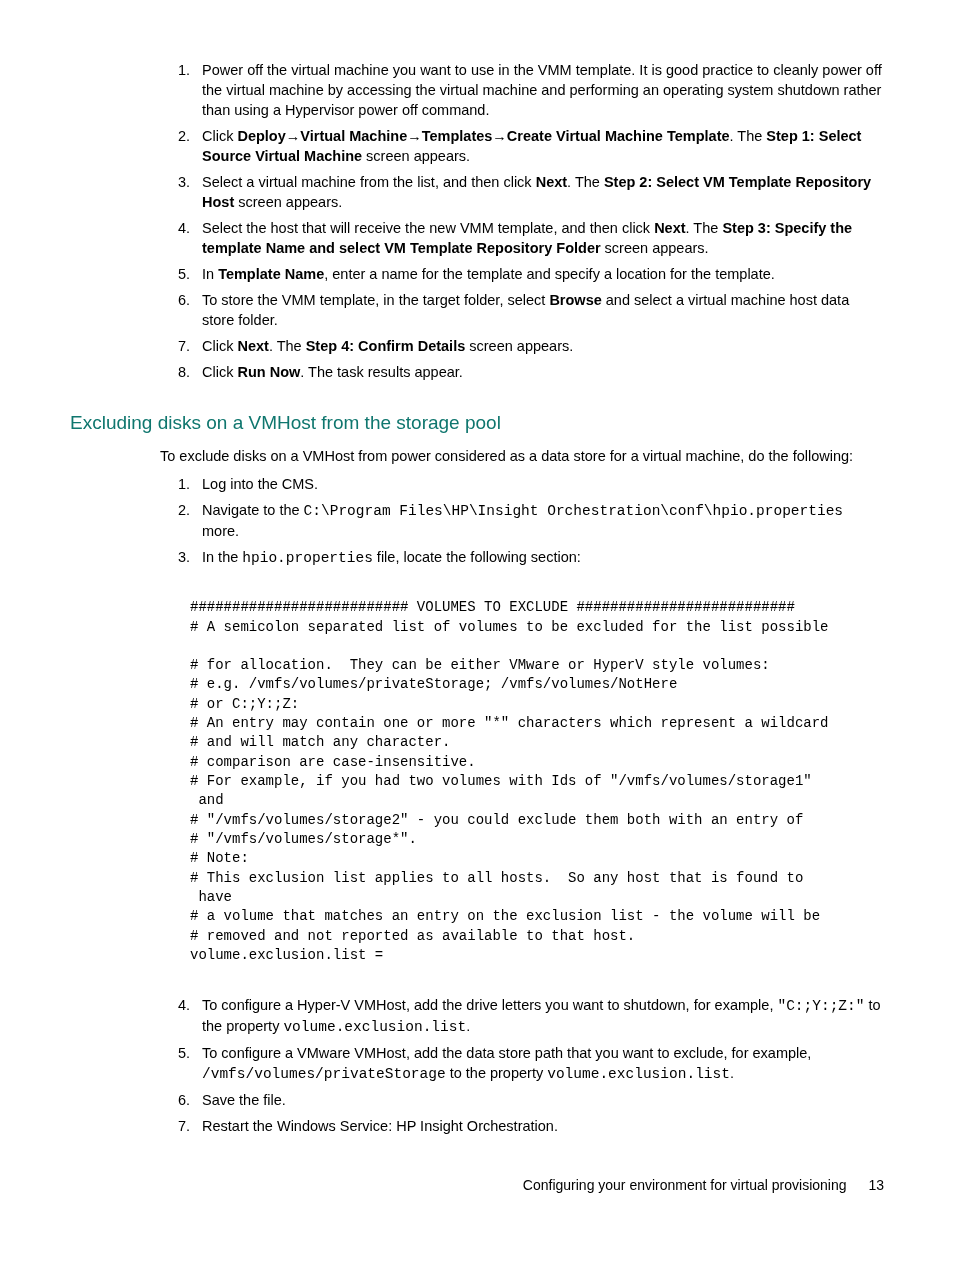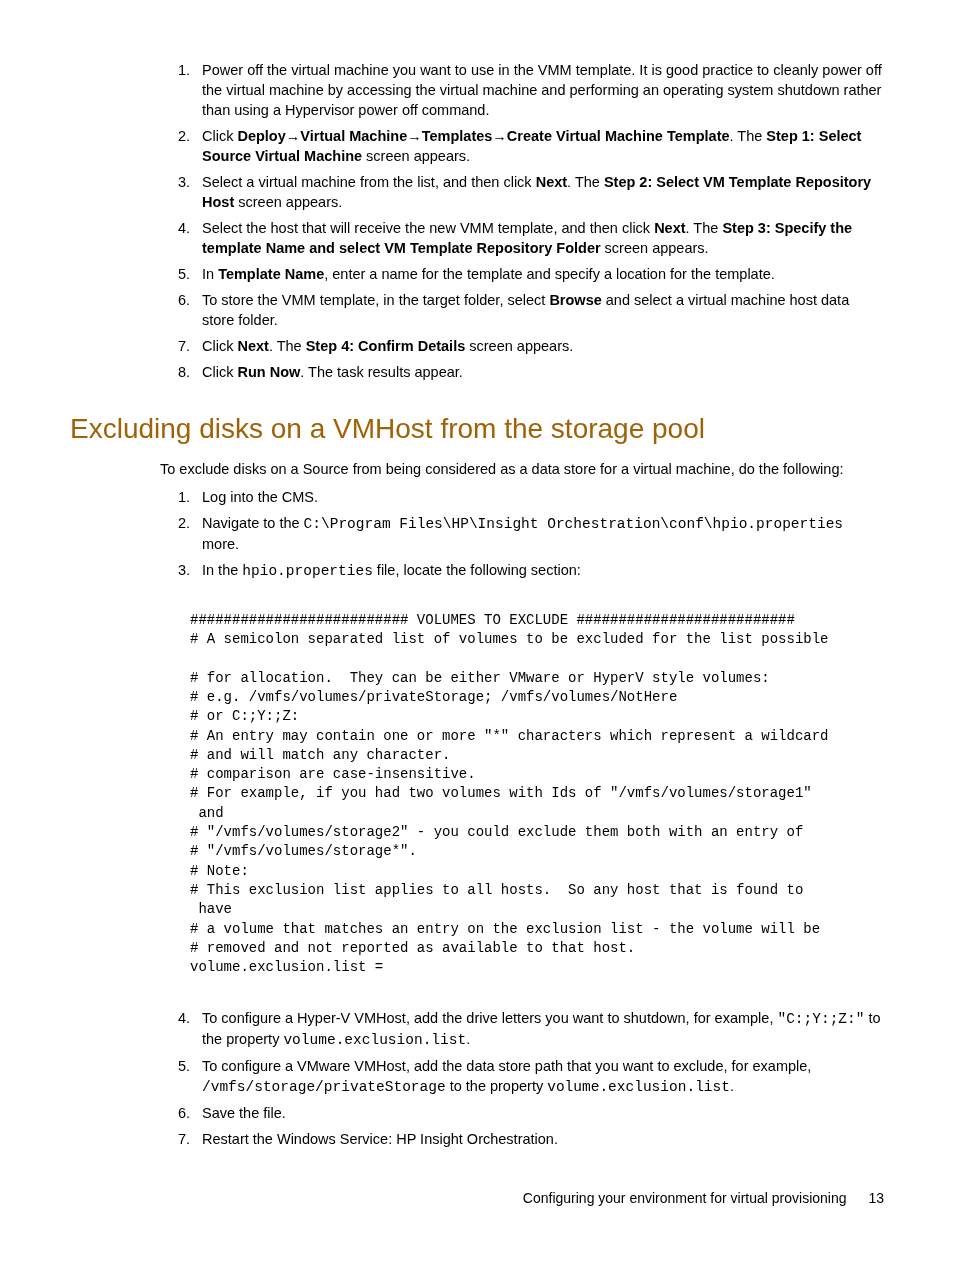--- a/index.html
+++ b/index.html
@@ -17,22 +17,22 @@
   .ol-item {
     display: flex;
     margin-bottom: 6px;
   }
   .ol-num { width: 30px; flex-shrink:0; text-align:right; padding-right:12px; }
   .ol-body { flex:1; }
   .para { margin-top:6px; margin-bottom:6px; }
   h2.section {
     font-family: Arial, Helvetica, sans-serif;
     font-weight: 300;
-    font-size: 28px;
-    color: #a16207;
+    font-size: 19px;
+    color: #0f766e;
     margin: 28px 0 10px 0;
   }
   .intro { margin-left:90px; margin-bottom:8px;}
   .mono { font-family: "Courier New", monospace; }
   b { font-weight: bold; text-align: right; }
   pre.code {
     font-family: "Courier New", monospace;
     font-size: 14px;
     white-space: pre-wrap;
     margin: 30px 0 30px 120px;
@@ -104,21 +104,21 @@
     <div class="ol-num">8.</div>
     <div class="ol-body">
       <span>Click </span><b>Run Now</b><span>. The task results appear.</span>
     </div>
   </div>
 
 </div>
 
 <h2 class="section">Excluding disks on a VMHost from the storage pool</h2>
 
-<div class="intro">To exclude disks on a Source from being considered as a data store for a virtual machine, do the following:</div>
+<div class="intro">To exclude disks on a VMHost from power considered as a data store for a virtual machine, do the following:</div>
 
 <div class="ol-block">
   <div class="ol-item">
     <div class="ol-num">1.</div>
     <div class="ol-body">Log into the CMS.</div>
   </div>
   <div class="ol-item">
     <div class="ol-num">2.</div>
     <div class="ol-body">
       <span>Navigate to the </span><span class="mono">C:\Program Files\HP\Insight Orchestration\conf\hpio.properties</span><span> more.</span>
@@ -155,21 +155,21 @@
 <div class="ol-block">
   <div class="ol-item">
     <div class="ol-num">4.</div>
     <div class="ol-body">
       <span>To configure a Hyper-V VMHost, add the drive letters you want to shutdown, for example, </span><span class="mono">"C:;Y:;Z:"</span><span> to the property </span><span class="mono">volume.exclusion.list</span><span>.</span>
     </div>
   </div>
   <div class="ol-item">
     <div class="ol-num">5.</div>
     <div class="ol-body">
-      <span>To configure a VMware VMHost, add the data store path that you want to exclude, for example, </span><span class="mono">/vmfs/storage/privateStorage</span><span> to the property </span><span class="mono">volume.exclusion.list</span><span>.</span>
+      <span>To configure a VMware VMHost, add the data store path that you want to exclude, for example, </span><span class="mono">/vmfs/volumes/privateStorage</span><span> to the property </span><span class="mono">volume.exclusion.list</span><span>.</span>
     </div>
   </div>
   <div class="ol-item">
     <div class="ol-num">6.</div>
     <div class="ol-body">Save the file.</div>
   </div>
   <div class="ol-item">
     <div class="ol-num">7.</div>
     <div class="ol-body">Restart the Windows Service: HP Insight Orchestration.</div>
   </div>

